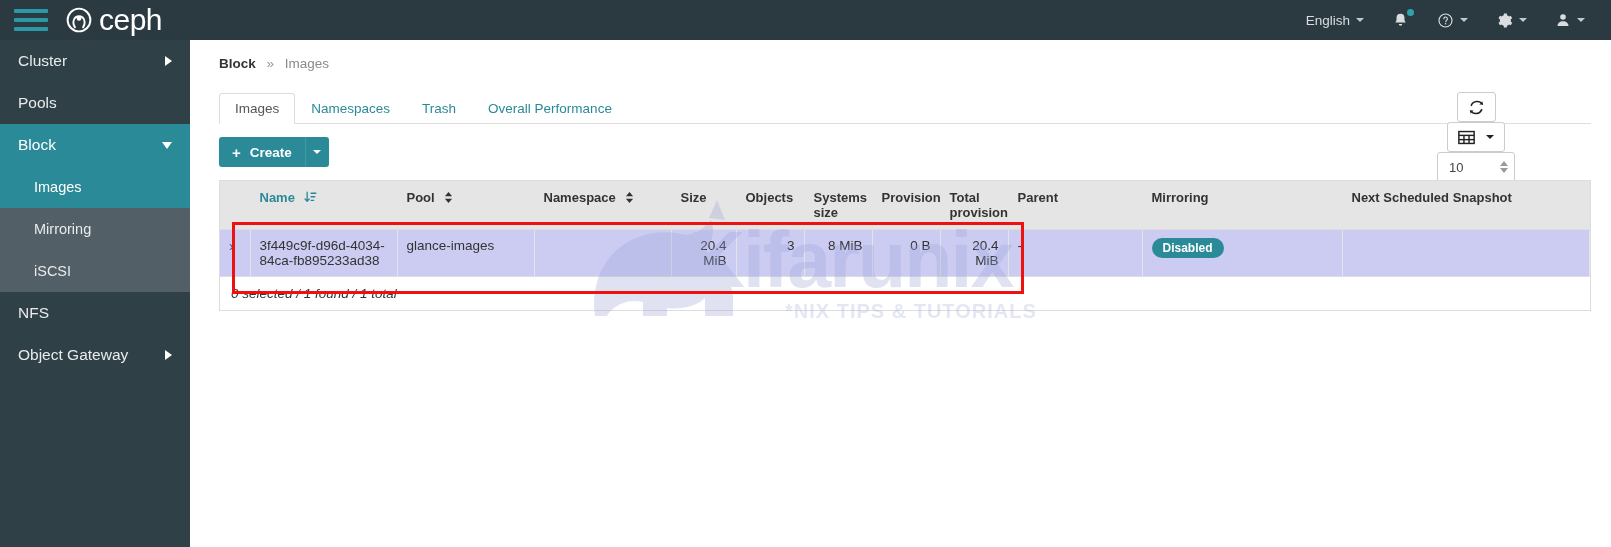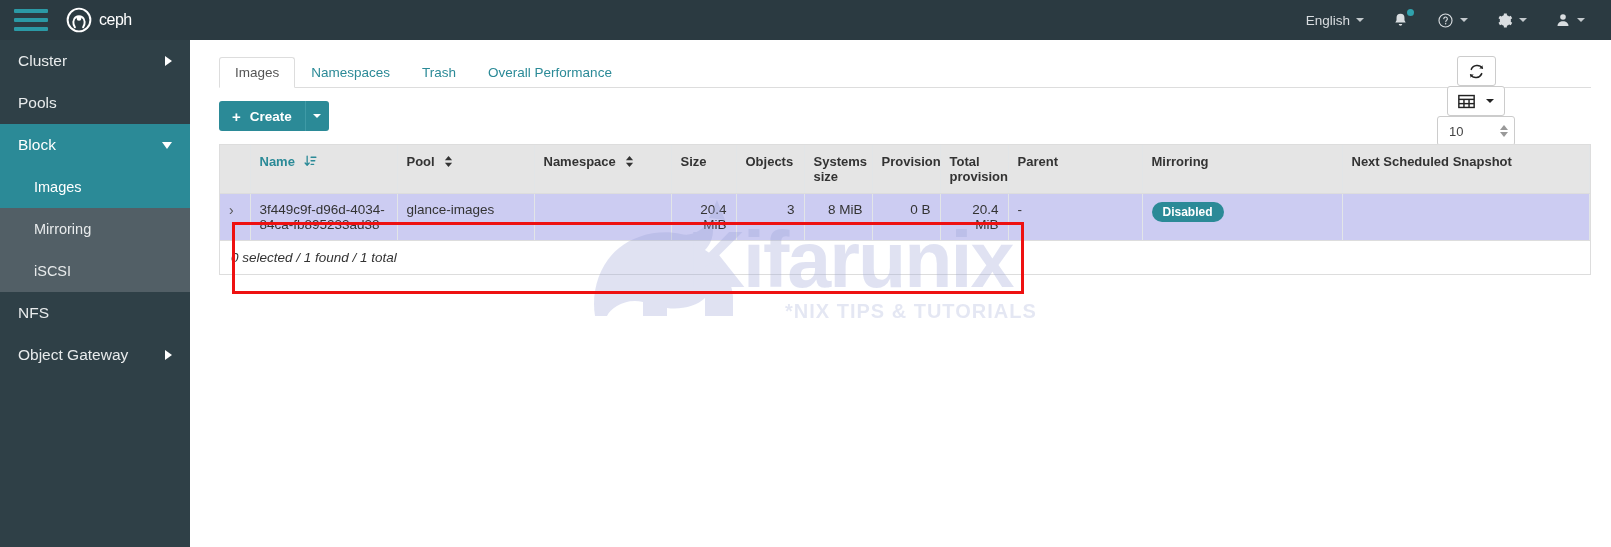--- a/index.html
+++ b/index.html
@@ -18,21 +18,21 @@
     background: #2b3a41; display: flex; align-items: center;
   }
   .hamburger {
     width: 34px; margin-left: 14px; display: flex; flex-direction: column;
     justify-content: center; gap: 5px; cursor: pointer;
   }
   .hamburger span { display: block; height: 4px; background: #2b99a5; border-radius: 1px; }
   .brand { display: flex; align-items: center; margin-left: 18px; cursor: pointer; }
   .brand-logo { width: 26px; height: 26px; margin-right: 7px; }
   .brand-text {
-    color: #ffffff; font-size: 16px; letter-spacing: -0.5px; font-weight: 400;
+    color: #ffffff; font-size: 30px; letter-spacing: -0.5px; font-weight: 400;
   }
   .topbar-right {
     margin-left: auto; display: flex; align-items: center; height: 29px;
     padding-right: 12px; gap: 0px;
   }
   .tb-item {
     display: flex; align-items: center; height: 40px; padding: 0 14px;
     color: #d9dde0; font-size: 13.5px; cursor: pointer; position: relative;
   }
   .caret {
@@ -295,20 +295,25 @@
         <span class="lbl">NFS</span>
       </div>
       <div class="nav-item">
         <span class="lbl">Object Gateway</span>
         <i class="chev-right"></i>
       </div>
     </div>
 
   <div class="main">
 
+    <div class="breadcrumb">
+      <span class="crumb-strong">Block</span>
+      <span class="sep">»</span>
+      <span class="crumb">Images</span>
+    </div>
 
     <div class="tabs" id="tabbar">
         <div class="tab active">Images</div>
         <div class="tab">Namespaces</div>
         <div class="tab">Trash</div>
         <div class="tab">Overall Performance</div>
       </div>
 
     <div class="panel">
 

